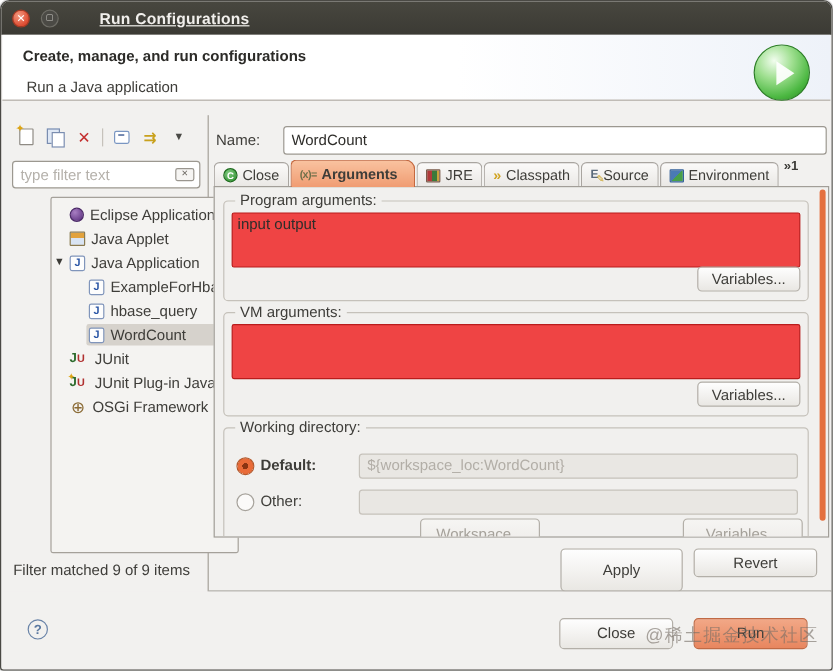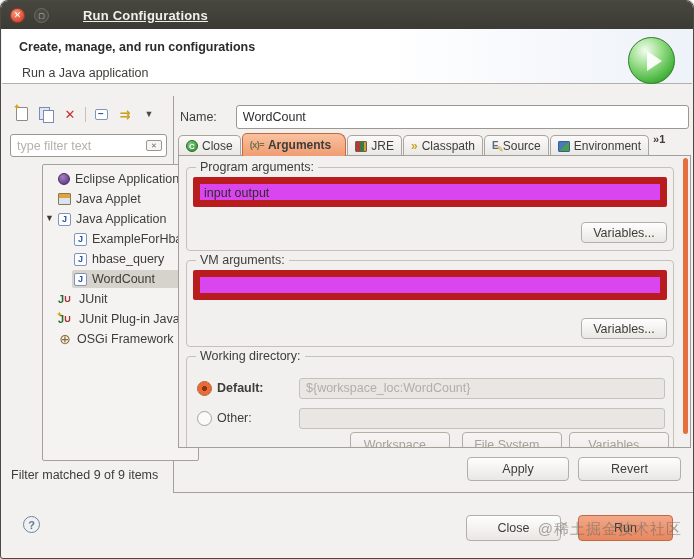--- a/index.html
+++ b/index.html
@@ -105,21 +105,21 @@
   .tc-env { width:12px; height:11px; border:1px solid #33609a; border-radius:1px;
             background:linear-gradient(135deg,#4a7ab5 0 50%,#49a049 50%); }
 
   .content { position:absolute; left:4px; top:59px; width:513px; height:293px;
              border:1px solid #a29e98; background:#f1f0ee; overflow:hidden; z-index:2; }
   .vscroll { position:absolute; right:2px; top:2px; width:5px; height:276px; background:#e4703f; border-radius:3px; cursor:pointer; }
 
   .group { position:absolute; left:7px; right:16px; border:1px solid #c5c1ba; border-radius:4px; }
   .group > .glabel { position:absolute; left:9px; top:-8px; background:#f1f0ee; padding:0 4px; color:#3e3d39; }
   .g1 { top:11px; height:84px; } .g2 { top:104px; height:87px; } .g3 { top:200px; height:130px; }
-  .gtext { position:absolute; left:6px; right:6px; top:9px; height:30px; background:#d946ef; border:7px solid #b91c1c;
+  .gtext { position:absolute; left:6px; right:6px; top:9px; height:46px; background:#ef4444; border:1px solid #b91c1c;
            border-radius:2px; resize:none; outline:none; font:12.5px "Liberation Sans","DejaVu Sans",sans-serif;
            color:#2e2d2a; padding:2px 4px; }
   .vars-btn { position:absolute; right:6px; bottom:7px; width:86px; height:21px; }
 
   .btn { display:inline-flex; align-items:center; justify-content:center;
          background:linear-gradient(#fefefe,#e9e7e3); border:1px solid #b3afa8; border-radius:4px;
          color:#3e3d39; font-size:12.5px; cursor:pointer; }
 
   .wd-row { position:absolute; left:10px; right:8px; height:22px; display:flex; align-items:center; }
   .wd-r1 { top:20px; } .wd-r2 { top:50px; }
@@ -127,21 +127,21 @@
   .radio.sel { border-color:#b55a2e; background:radial-gradient(circle, #8a3412 0 2.5px, #e96b38 2.5px 6.5px, #f3f2ef 6.5px); }
   .wd-label { margin-left:5px; width:82px; }
   .wd-r1 .wd-label { font-weight:bold; }
   .dis-input { flex:1; height:21px; background:#e9e7e3; border:1px solid #c6c2bb; border-radius:3px;
                color:#b2aea7; font:12.5px "Liberation Sans","DejaVu Sans",sans-serif; padding:0 6px; }
   .wd-btnrow { position:absolute; left:0; right:0; top:75px; height:26px; }
   .wd-btn { position:absolute; width:100px; height:25px; color:#a5a19a; background:linear-gradient(#f6f5f3,#edebe8); }
   .wd-b0 { left:163px; } .wd-b1 { left:275px; } .wd-b2 { left:382px; }
 
   .apply-row { position:absolute; left:0; right:0; top:352px; height:45px; border-bottom:1px solid #a5a19a; }
-  .apply-btn { position:absolute; right:126px; top:9px; width:102px; height:24px; }
+  .apply-btn { position:absolute; right:126px; top:9px; width:102px; height:36px; }
   .revert-btn { position:absolute; right:14px; top:9px; width:103px; height:24px; }
 
   
   .footer { position:absolute; left:1px; right:1px; bottom:1px; top:492px; background:#f2f1ef; }
   .help { position:absolute; left:21px; top:23px; width:17px; height:17px; border-radius:50%;
           border:1px solid #6a84a8; color:#5a78a0; font-weight:bold; font-size:11px;
           display:flex; align-items:center; justify-content:center; cursor:pointer; }
   .close-btn { position:absolute; right:131px; top:22px; width:95px; height:26px; }
   .run-btn { position:absolute; right:19px; top:22px; width:95px; height:26px;
              background:linear-gradient(#f2a887,#e8865f); border-color:#c06a45; font-weight:normal; }
@@ -320,21 +320,20 @@
               <span class="wd-label">Default:</span>
               <input class="dis-input" disabled="" value="${workspace_loc:WordCount}" style="">
             </div>
             <div class="wd-row wd-r2">
               <span class="radio"></span>
               <span class="wd-label">Other:</span>
               <input class="dis-input" disabled="" value="" style="">
             </div>
             <div class="wd-btnrow">
               <button class="btn wd-btn wd-b0" disabled="">Workspace...</button>
-              <button class="btn wd-btn wd-b1" disabled="">File System...</button>
               <button class="btn wd-btn wd-b2" disabled="">Variables...</button>
             </div>
           </div>
         </div>
 
         <div class="apply-row">
           <button class="btn apply-btn">Apply</button>
           <button class="btn revert-btn">Revert</button>
         </div>
       </div>

